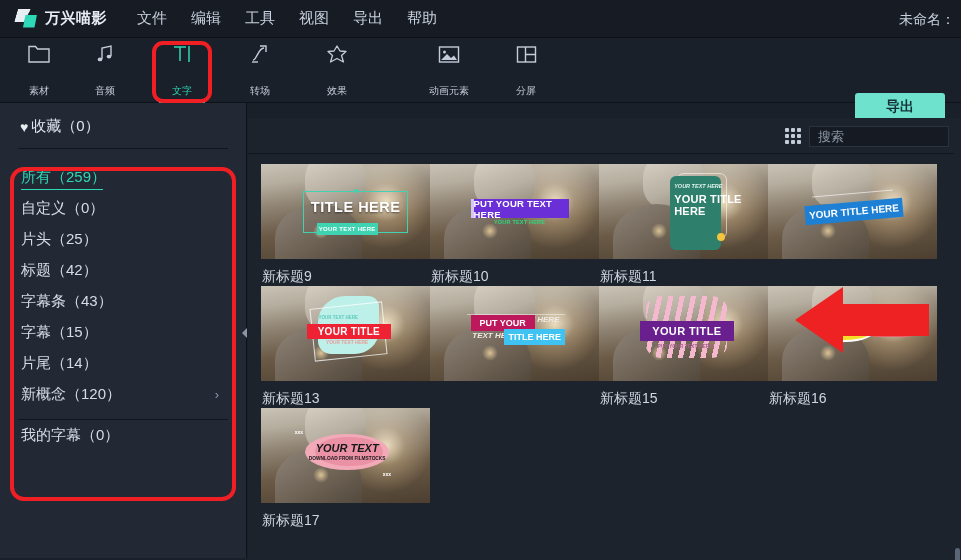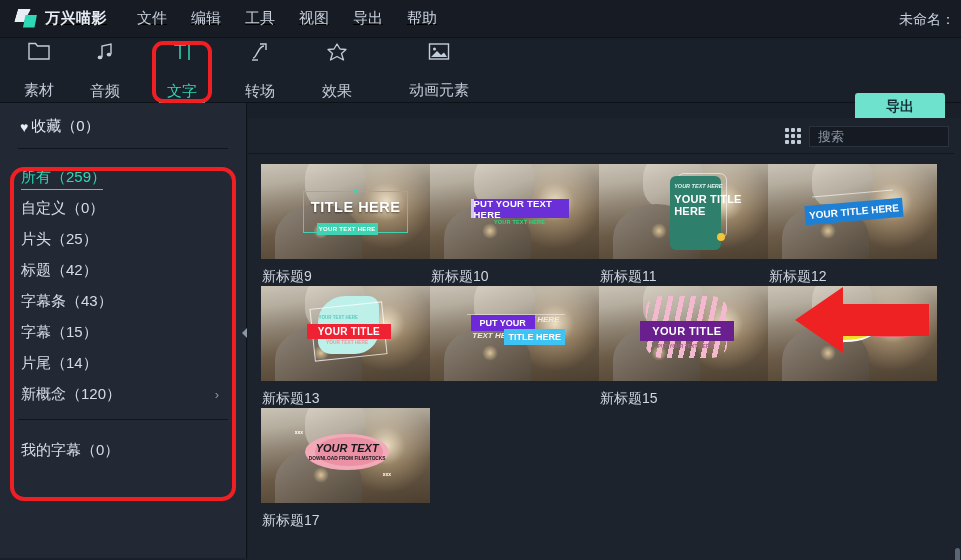--- a/index.html
+++ b/index.html
@@ -10,21 +10,20 @@
     overflow: hidden;
   }
   #app { position: relative; width: 961px; height: 560px; background: #1a2029; }
 
   
   .titlebar {
     position: absolute; left: 0; top: 0; width: 961px; height: 38px;
     background: #161b24;
     display: flex; align-items: center;
     border-bottom: 1px solid #0e1218;
-    text-decoration: underline;
   }
   .brand { display: flex; align-items: center; margin-left: 14px; }
   .brand-logo { width: 26px; height: 22px; position: relative; }
   .brand-logo .d1 {
     position: absolute; left: 2px; top: 1px; width: 13px; height: 13px;
     background: #e9eef5; transform: skewX(-16deg) rotate(0deg);
     clip-path: polygon(0 0, 100% 0, 75% 100%, 0 100%);
   }
   .brand-logo .d2 {
     position: absolute; left: 9px; top: 7px; width: 14px; height: 13px;
@@ -46,21 +45,21 @@
   .toolbar {
     position: absolute; left: 0; top: 38px; width: 961px; height: 65px;
     background: #1a2029; border-bottom: 1px solid #0e1218;
   }
   .tool {
     position: absolute; top: 6px; width: 78px; height: 54px;
     display: flex; flex-direction: column; align-items: center; justify-content: center;
     cursor: default;
   }
   .tool .ic { height: 24px; display: flex; align-items: center; justify-content: center; }
-  .tool .lb { color: #c3ccd9; font-size: 15px; margin-top: 20px; }
+  .tool .lb { color: #c3ccd9; font-size: 10px; margin-top: 20px; }
   .tool.active .lb { color: #2ed8b6; }
   .tool.active .underline {
     position: absolute; bottom: -5px; left: 16px; width: 46px; height: 2px;
     background: #2ed8b6;
   }
   .tool svg { display: block; }
 
   .export-btn {
     position: absolute; right: 16px; top: 55px; width: 90px; height: 28px;
     background: #6ee2cc; border-radius: 3px;
@@ -89,21 +88,21 @@
   .cat .txt { color: #d5dce6; font-size: 15px; }
   .cat.selected .txt { color: #2ed8b6; }
   .cat.selected .sel-underline {
     position: absolute; left: 21px; bottom: 3px; height: 1px; width: 82px;
     background: #2ed8b6;
   }
   .cat .chev {
     position: absolute; right: 27px; color: #8d97a5; font-size: 13px;
   }
   .divider2 { height: 1px; background: #11161d; margin: 9px 18px 0 18px; }
-  .mycap { margin-top: 15px; }
+  .mycap { }
 
   
   .redbox {
     position: absolute; border: 4px solid #f01f24; border-radius: 14px;
     pointer-events: none;
   }
   #redbox-text { left: 152px; top: 41px; width: 60px; height: 62px; border-radius: 11px; }
   #redbox-cats { left: 10px; top: 167px; width: 226px; height: 334px; }
 
   .collapse-handle {
@@ -239,21 +238,21 @@
   .t13-frame { left: 30%; top: 20%; width: 43%; height: 56%; border: 1px solid rgba(255,255,255,.75); transform: rotate(-6deg);}
   .t13-tiny { left: 34%; top: 31%; color:#5ec8bd; font-size: 4.5px; font-weight:bold;}
   .t13-red {
     left: 27%; top: 40%; width: 50%; height: 15px; background:#ef2233;
     display:flex; align-items:center; justify-content:center;
   }
   .t13-red span { color:#fff; font-size: 10px; font-weight:bold; letter-spacing:.3px; }
   .t13-sub { left: 33%; top: 57%; width:36%; text-align:center; color:#e99a9a; font-size: 4.8px; font-weight:bold;}
 
   .t14-a {
-    left: 24%; top: 31%; width: 38%; height: 16px; background:#6d28d9;
+    left: 24%; top: 31%; width: 38%; height: 16px; background:#be185d;
     display:flex; align-items:center; justify-content:center;
   }
   .t14-a span { color:#fff; font-size: 9px; font-weight:bold; }
   .t14-b { left: 50%; top: 31%; color:#efe9e2; font-size: 8px; font-weight:bold; font-style: italic;}
   .t14-c { left: 25%; top: 47%; color:#efe9e2; font-size: 8px; font-weight:bold; font-style: italic;}
   .t14-d {
     left: 44%; top: 45%; width: 36%; height: 16px; background:#3fc3f2;
     display:flex; align-items:center; justify-content:center;
   }
   .t14-d span { color:#fff; font-size: 9px; font-weight:bold; }
@@ -381,31 +380,40 @@
 
     <div class="tool" style="left:298px;align-items:center;">
       <div class="ic">
         <svg width="22" height="20" viewBox="0 0 22 20">
           <path d="M11 2 L14 7 L20 7.5 L15.5 11.5 L17.5 18 L11 14.5 L4.5 18 L6.5 11.5 L2 7.5 L8 7 Z" fill="none" stroke="#c3ccd9" stroke-width="1.3" stroke-linejoin="round"></path>
         </svg>
       </div>
       <div class="lb">效果</div>
     </div>
 
-    <div class="tool" style="left:391px; width:96px;">
+    <div class="tool" style="left:401px; width:96px;">
       <div class="ic">
         <svg width="22" height="19" viewBox="0 0 22 19">
           <rect x="1.5" y="2" width="19" height="15" fill="none" stroke="#c3ccd9" stroke-width="1.4"></rect>
           <circle cx="6.5" cy="7" r="1.5" fill="#c3ccd9"></circle>
           <path d="M3 15 L9 9 L13 13 L16 10.5 L19 15 Z" fill="#c3ccd9"></path>
         </svg>
       </div>
       <div class="lb">动画元素</div>
     </div>
 
+    <div class="tool" style="left:487px;">
+      <div class="ic">
+        <svg width="21" height="19" viewBox="0 0 21 19">
+          <rect x="1.5" y="2" width="18" height="15" fill="none" stroke="#c3ccd9" stroke-width="1.4"></rect>
+          <path d="M9.5 2 L9.5 17 M9.5 9.5 L19.5 9.5" fill="none" stroke="#c3ccd9" stroke-width="1.4"></path>
+        </svg>
+      </div>
+      <div class="lb">分屏</div>
+    </div>
 
     <div class="export-btn">导出</div>
   </div>
 
   <div class="redbox" id="redbox-text"></div>
 
   <div class="leftpanel">
 
     <div class="fav-row">
       <span class="heart">♥</span>
@@ -517,21 +525,20 @@
 
       <div class="cell">
         <div class="thumb">
           <div class="photo"></div>
             <div class="flare"></div>
           <div class="ov t12-line"></div>
           <div class="ov t12-bar">
             <span>YOUR TITLE HERE</span>
           </div>
         </div>
-        <div class="cell-label">新标题12</div>
       </div>
 
       <div class="cell">
         <div class="thumb">
           <div class="photo"></div>
             <div class="flare"></div>
           <div class="ov t13-brush"></div>
           <div class="ov t13-frame"></div>
           <div class="ov t13-tiny">YOUR TEXT HERE</div>
           <div class="ov t13-red">
@@ -574,20 +581,21 @@
       <div class="cell">
         <div class="thumb">
           <div class="photo"></div>
             <div class="flare"></div>
           <div class="ov t16-tail"></div>
           <div class="ov t16-bubble"></div>
           <div class="ov t16-title">TITLE</div>
           <div class="ov t16-here">HERE</div>
           <div class="ov t16-under"></div>
         </div>
+        <div class="cell-label">新标题16</div>
       </div>
 
       <div class="cell">
         <div class="thumb">
           <div class="photo"></div>
             <div class="flare"></div>
           <div class="ov t17-blob"></div>
           <div class="ov t17-blob2"></div>
           <div class="ov t17-x1">xxx</div>
           <div class="ov t17-x2">xxx</div>

